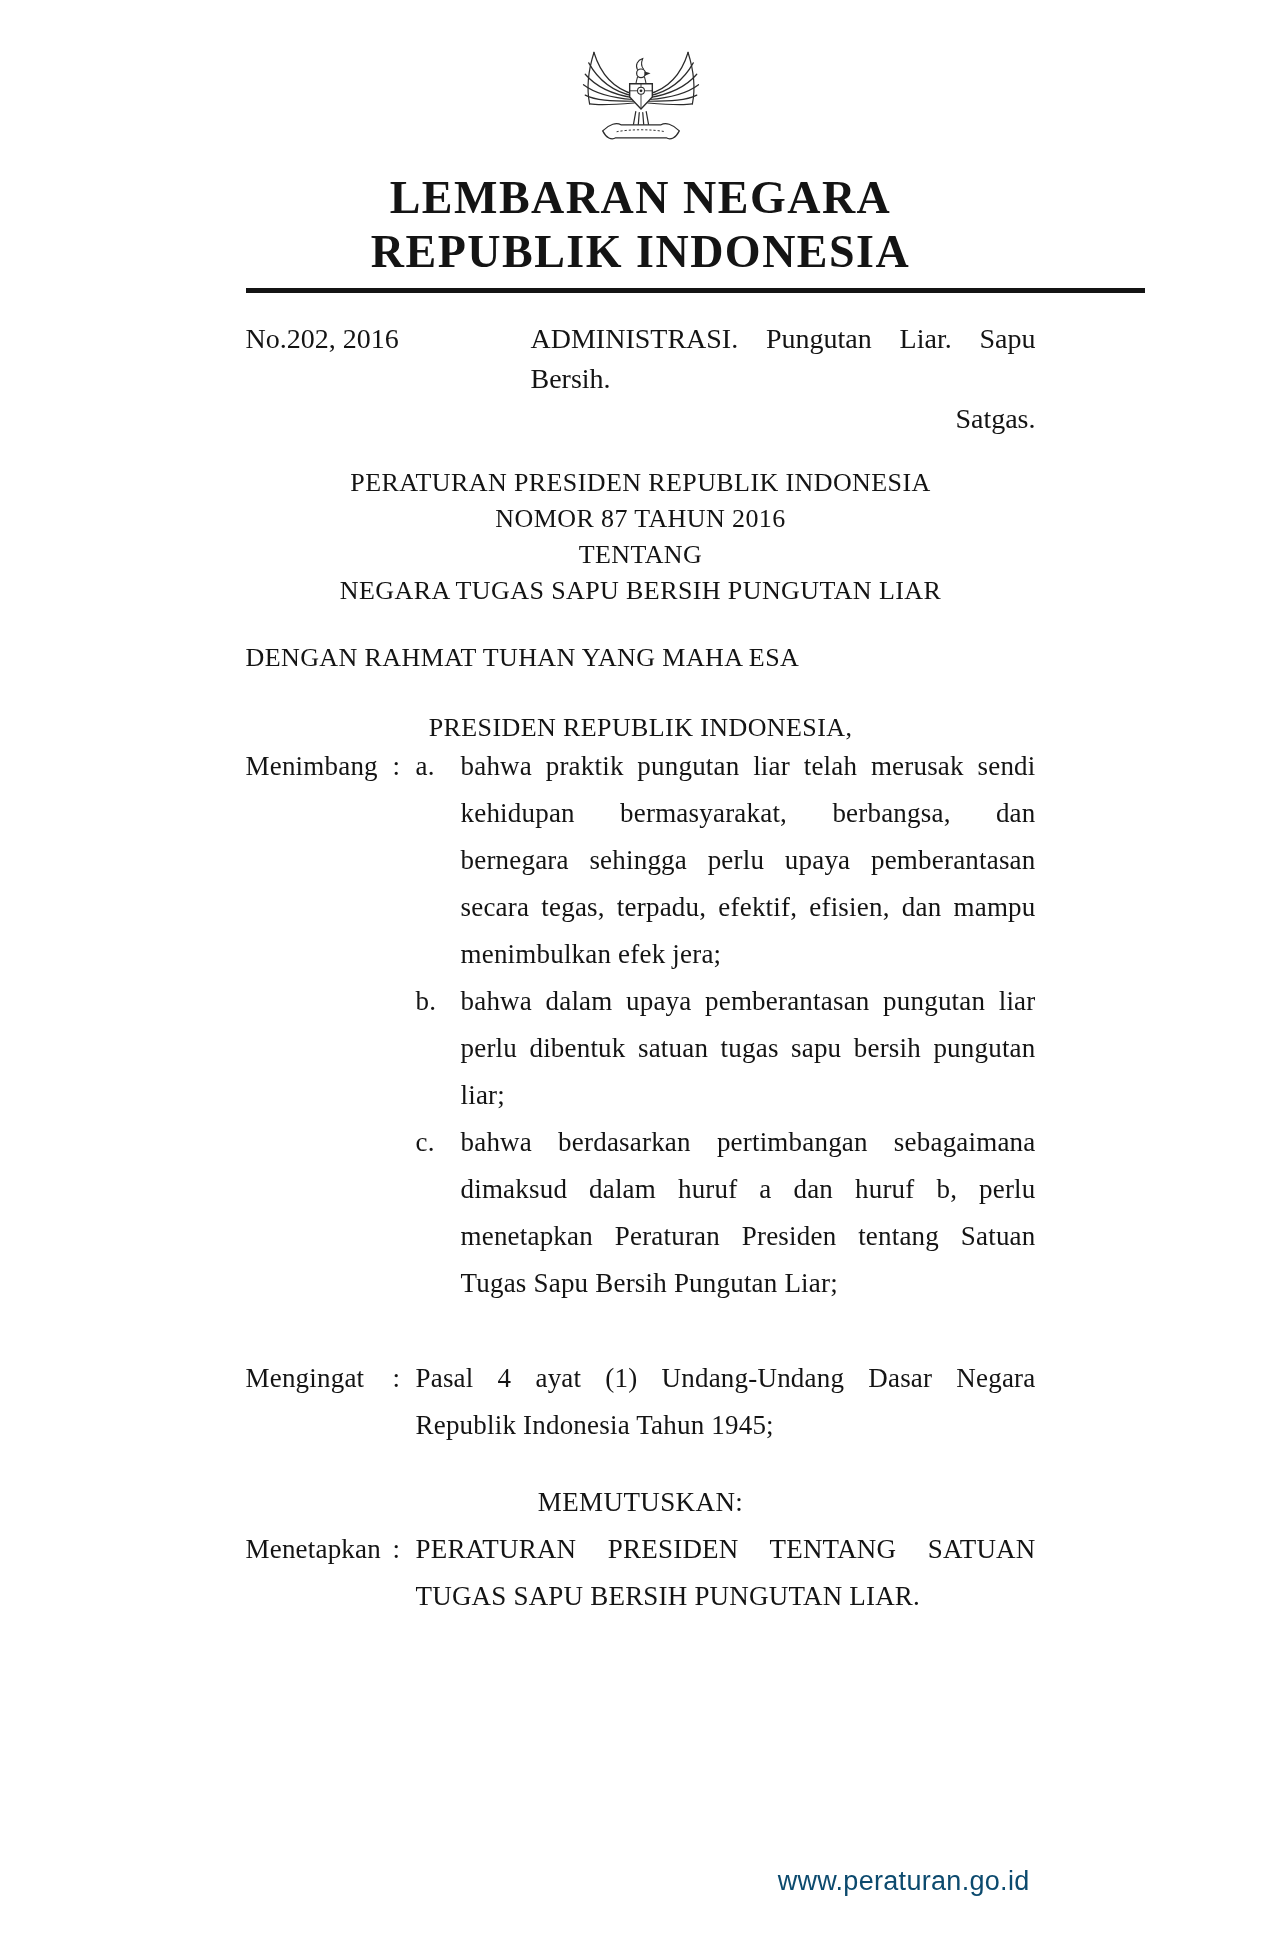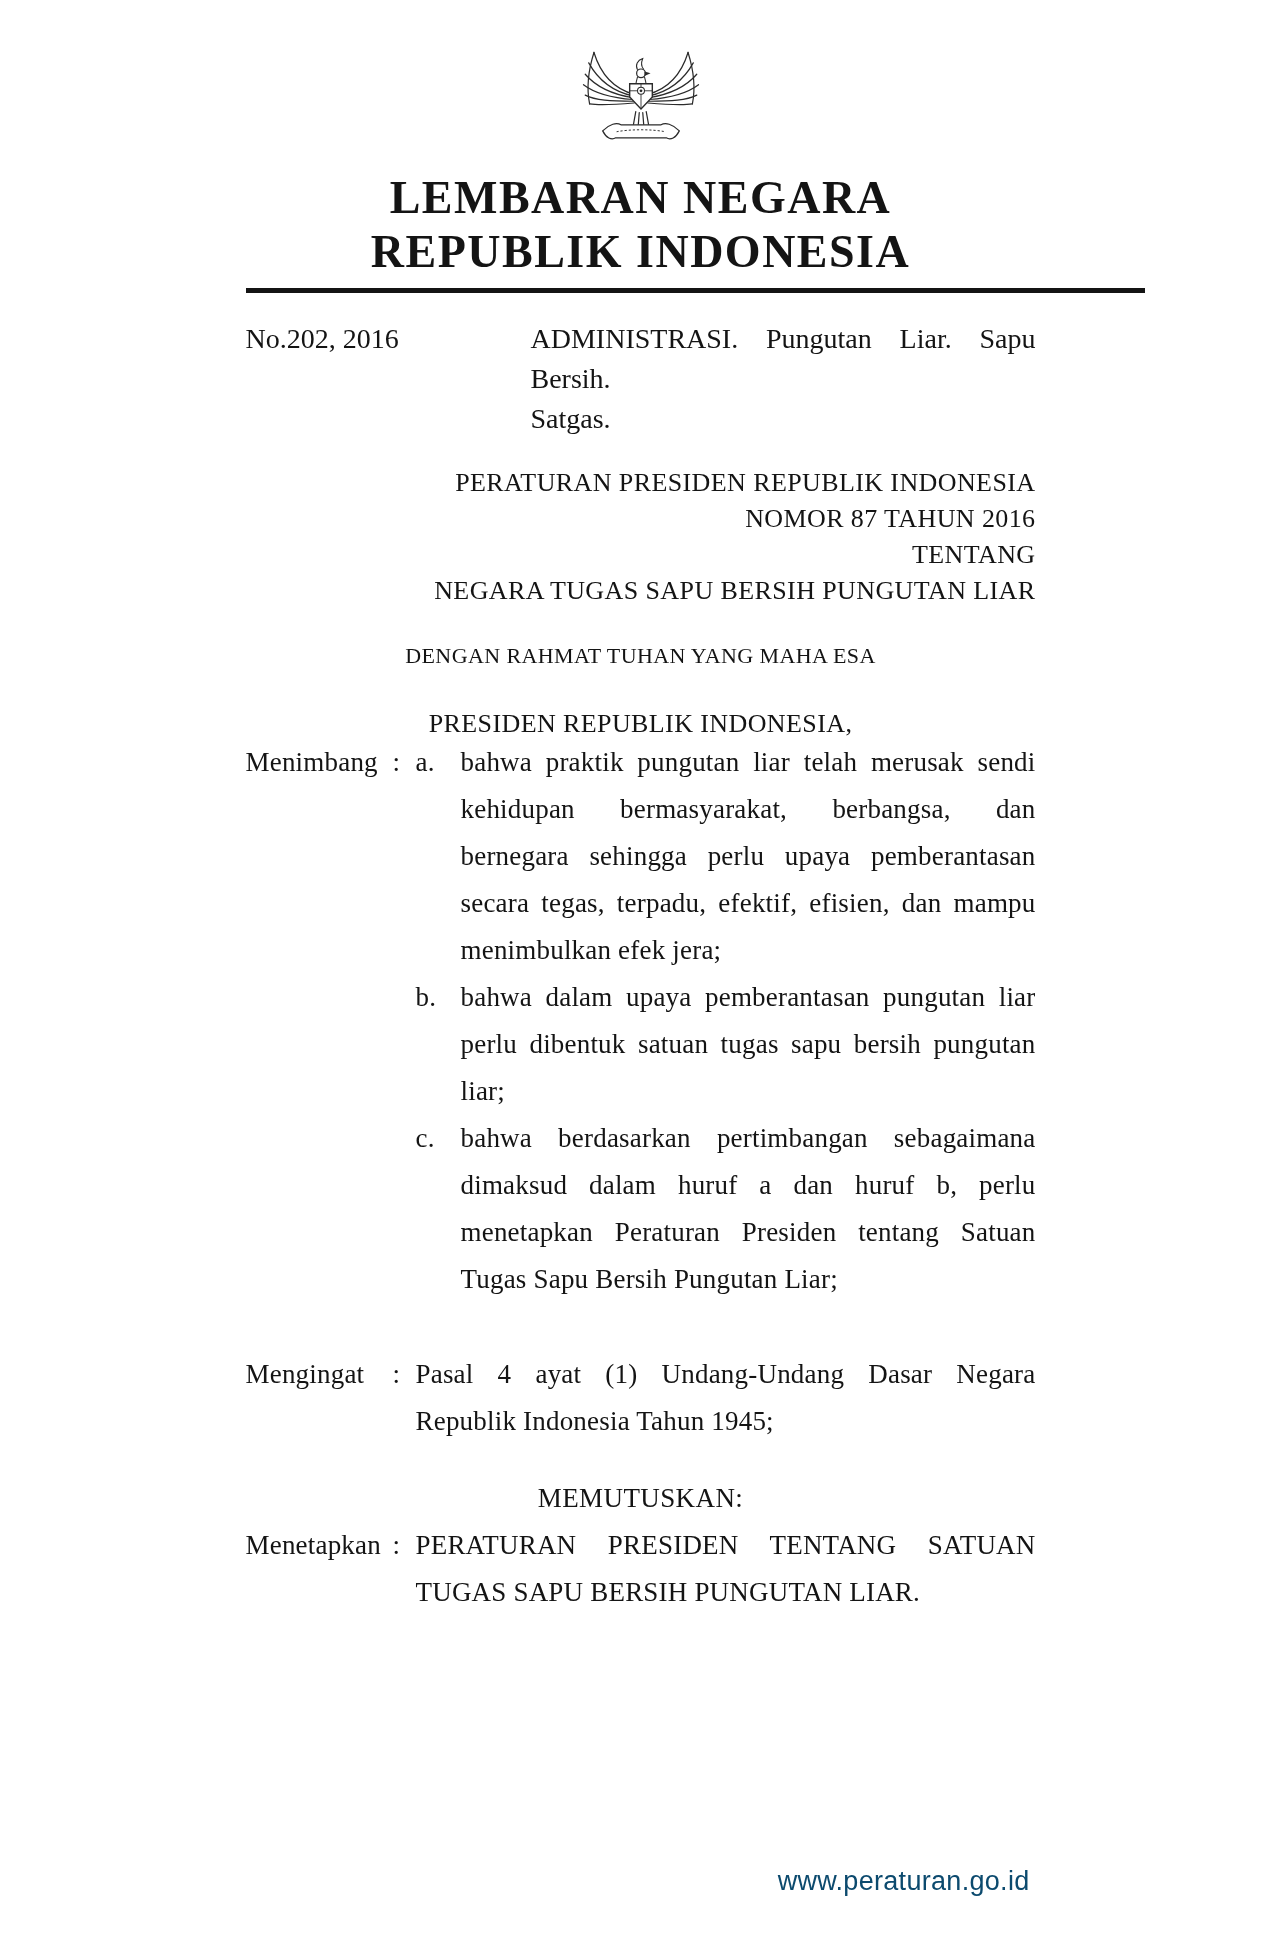--- a/index.html
+++ b/index.html
@@ -43,33 +43,33 @@
   }
   .meta-row {
     display: flex;
     margin-top: 40px;
     font-size: 28px;
     line-height: 40px;
   }
   .issue-no { width: 285px; flex: 0 0 285px; }
   .subject { width: 505px; flex: 0 0 505px; }
   .subject .stretched { display: block; text-align: justify; text-align-last: justify; }
-  .subject .plain { display: block; text-align: left; }
+  .subject .plain { display: block; text-align: right; }
   .doc-heading {
     margin-top: 26px;
     text-align: center;
     font-size: 26px;
     line-height: 36px;
     letter-spacing: 0.4px;
   }
-  .doc-heading div { margin: 0; text-align: right; }
+  .doc-heading div { margin: 0; }
   .invocation {
     margin-top: 34px;
-    text-align: center;
-    font-size: 22px;
+    text-align: left;
+    font-size: 26px;
     letter-spacing: 0.4px;
   }
   .authority {
     margin-top: 40px;
     text-align: center;
     font-size: 26px;
     letter-spacing: 0.4px;
   }
   .body-block { font-size: 27px; line-height: 47px; letter-spacing: 0.2px; }
   .clause-4 {

